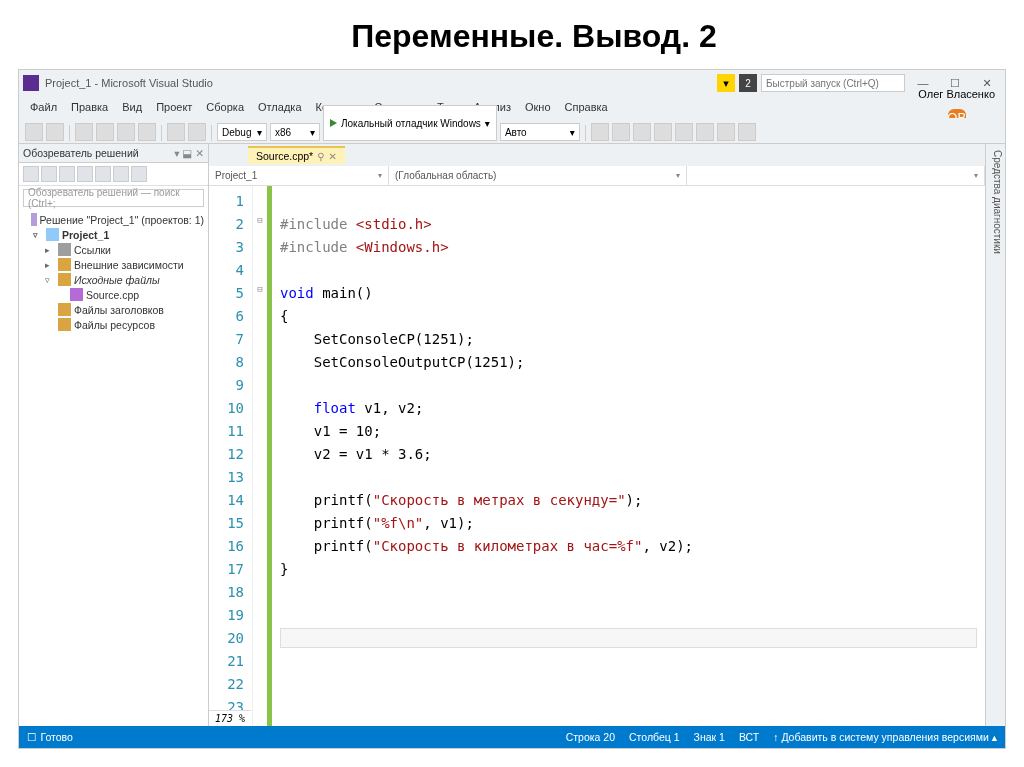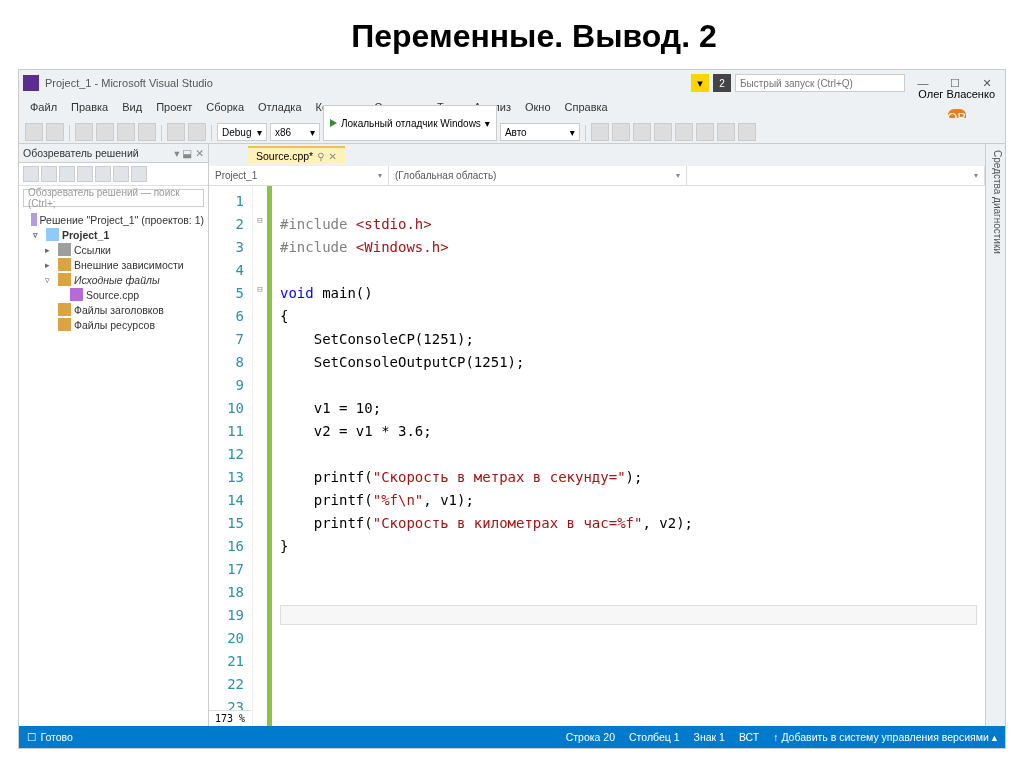--- a/index.html
+++ b/index.html
@@ -7,21 +7,21 @@
   .slide-title { font-size: 32px; font-weight: bold; text-align: center; padding: 18px 0 14px 0; margin-left: 44px; }
   .vs-window { border: 1px solid #ccc; margin: 0 18px; height: 680px; display: flex; flex-direction: column; background: #eef1f3; }
 
   
   .titlebar { display:flex; align-items:center; height:26px; padding:0 4px; background:#eef1f3; }
   .vs-logo { width:16px; height:16px; background:#5c2d91; display:inline-block; margin-right:6px; }
   .title-text { color:#555; font-size:11px; }
   .tb-right { margin-left:auto; display:flex; align-items:center; gap:4px; }
   .flag { width:18px; height:18px; background:#ffd400; display:flex; align-items:center; justify-content:center; font-size:11px; }
   .notif { width:18px; height:18px; background:#444; color:#fff; display:flex; align-items:center; justify-content:center; font-size:10px; }
-  .quick-launch { width:170px; height:18px; border:1px solid #ccc; background:#fff; font-size:10px; padding:0 4px; color:#999; }
+  .quick-launch { width:144px; height:18px; border:1px solid #ccc; background:#fff; font-size:10px; padding:0 4px; color:#999; }
   .win-btn { width:28px; height:20px; display:flex; align-items:center; justify-content:center; color:#555; font-size:11px; }
 
   
   .menubar { display:flex; align-items:center; height:22px; padding:0 4px; background:#eef1f3; }
   .menubar .menu-item { padding:2px 7px; color:#333; font-size:11px; cursor:default; }
   .user-area { margin-left:auto; display:flex; align-items:center; gap:9px; padding-right:6px;flex-direction:column; }
   .avatar { width:18px; height:18px; background:#e67e22; color:#fff; font-size:13px; display:flex; align-items:center; justify-content:center;border-radius:6px; }
 
   
   .toolbar { display:flex; align-items:flex-end; height:26px; padding:2px 6px; background:#eef1f3; border-bottom:1px solid #ccc; gap:3px; }
@@ -62,21 +62,21 @@
   .code-area { flex:1; display:flex; font-family:Consolas,monospace; font-size:14px; overflow:auto; position:relative; }
   .gutter { width:44px; text-align:right; padding:4px 8px 4px 0; color:#2b91af; background:#fff; border-right:1px solid #eee; user-select:none; }
   .gutter div { height:23px; line-height:23px; }
   .marks { width:14px; background:#fff; }
   .marks div { height:23px; line-height:23px; text-align:center; }
   .greenbar { width:5px; background:#8bc34a; }
   .codelines { padding:4px 0 4px 8px; flex:1; }
   .codelines .ln { height:23px; line-height:23px; white-space:pre; }
   .kw { color:#0000ff; } .str { color:#a31515; } .pp { color:#808080; } .caret-line { background:#f7f7f7; border:1px solid #ddd; display:inline-block; width:calc(100% - 8px); height:20px; margin-top:1px; }
 
-  .zoom { position:absolute; left:0; bottom:0; padding:2px 6px; font-size:10px; background:#fff; border-top:1px solid #ddd; }
+  .zoom { position:absolute; left:0; bottom:0; padding:2px 6px; font-size:10px; background:#fff; border-top:1px solid #ddd;font-style:italic; }
 
   
   .rail { width:20px; background:#eef1f3; border-left:1px solid #ccc; writing-mode:vertical-rl; text-orientation:mixed; font-size:10px; color:#555; padding:6px 2px; }
 
   
   .statusbar { height:22px; background:#007acc; color:#fff; display:flex; align-items:center; font-size:10.5px; padding:0 8px; gap:16px; }
   .statusbar .sb-item { display:flex; align-items:center; gap:4px; }
   .statusbar .sb-right { margin-left:auto; display:flex; gap:14px; align-items:center; }
   .box-collapse { font-size:9px; color:#888; }
 </style>
@@ -294,20 +294,21 @@
         <div class="codelines">
           <div class="ln"></div>
           <div class="ln"><span class="pp">#include </span><span class="str">&lt;stdio.h&gt;</span></div>
           <div class="ln"><span class="pp">#include </span><span class="str">&lt;Windows.h&gt;</span></div>
           <div class="ln"></div>
           <div class="ln"><span class="kw">void</span><span> main()</span></div>
           <div class="ln">{</div>
           <div class="ln">    SetConsoleCP(1251);</div>
           <div class="ln">    SetConsoleOutputCP(1251);</div>
           <div class="ln"></div>
+          <div class="ln"><span>    </span><span class="kw">float</span><span> v1, v2;</span></div>
           <div class="ln">    v1 = 10;</div>
           <div class="ln">    v2 = v1 * 3.6;</div>
           <div class="ln"></div>
           <div class="ln"><span>    printf(</span><span class="str">"Скорость в метрах в секунду="</span><span>);</span></div>
           <div class="ln"><span>    printf(</span><span class="str">"%f\n"</span><span>, v1);</span></div>
           <div class="ln"><span>    printf(</span><span class="str">"Скорость в километрах в час=%f"</span><span>, v2);</span></div>
           <div class="ln">}</div>
           <div class="ln"></div>
           <div class="ln"></div>
           <div class="ln"><span class="caret-line"></span></div>

